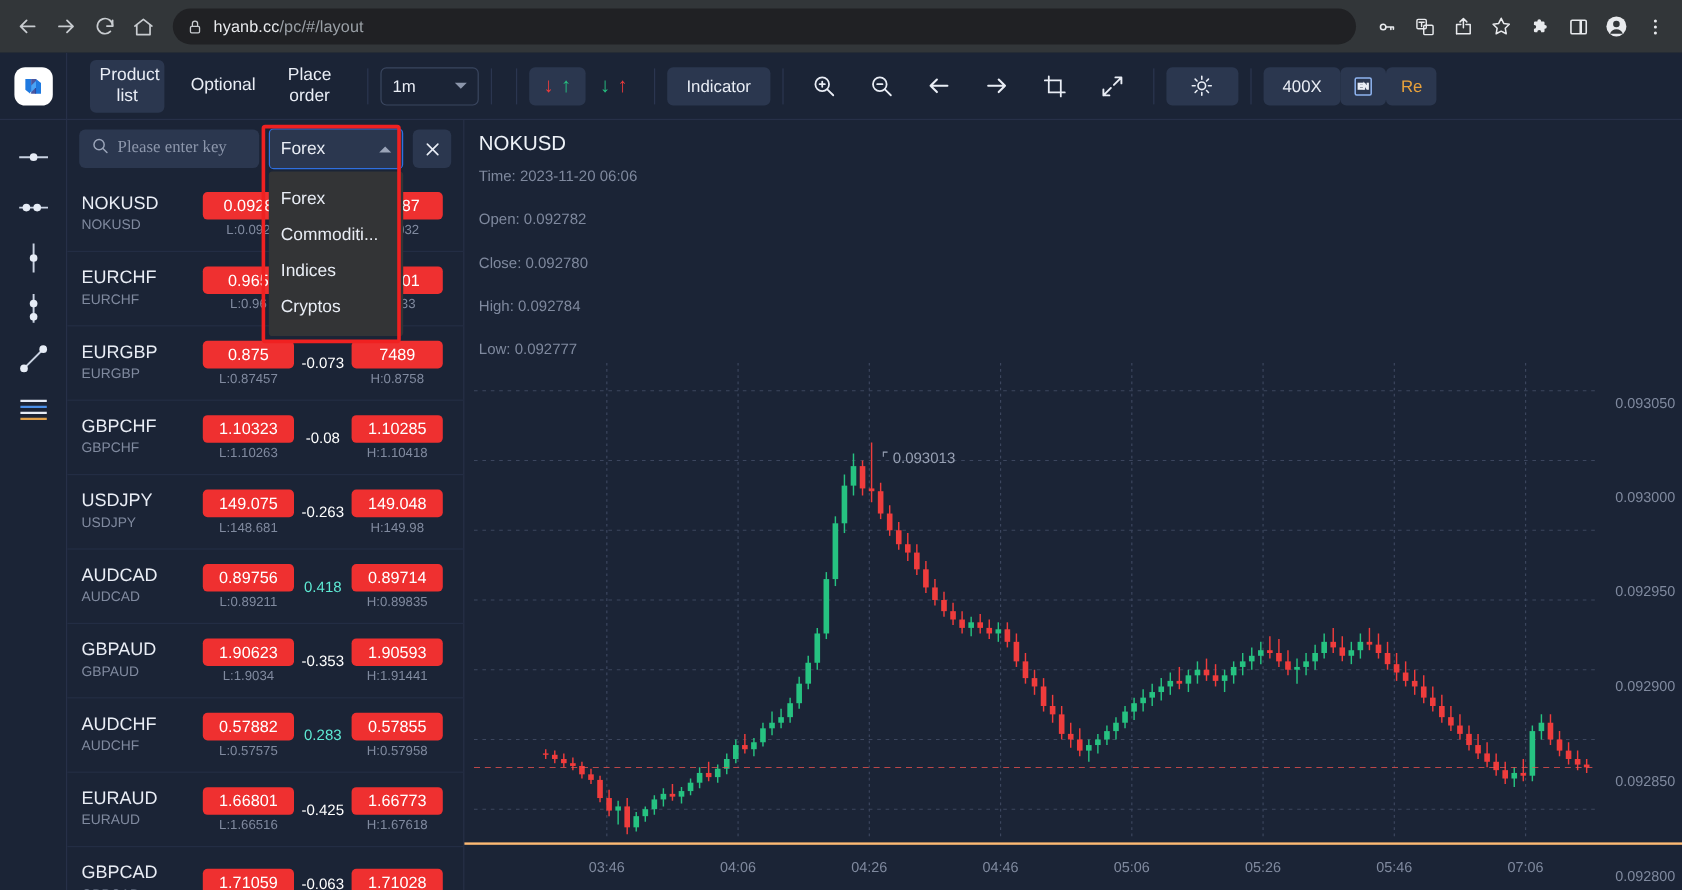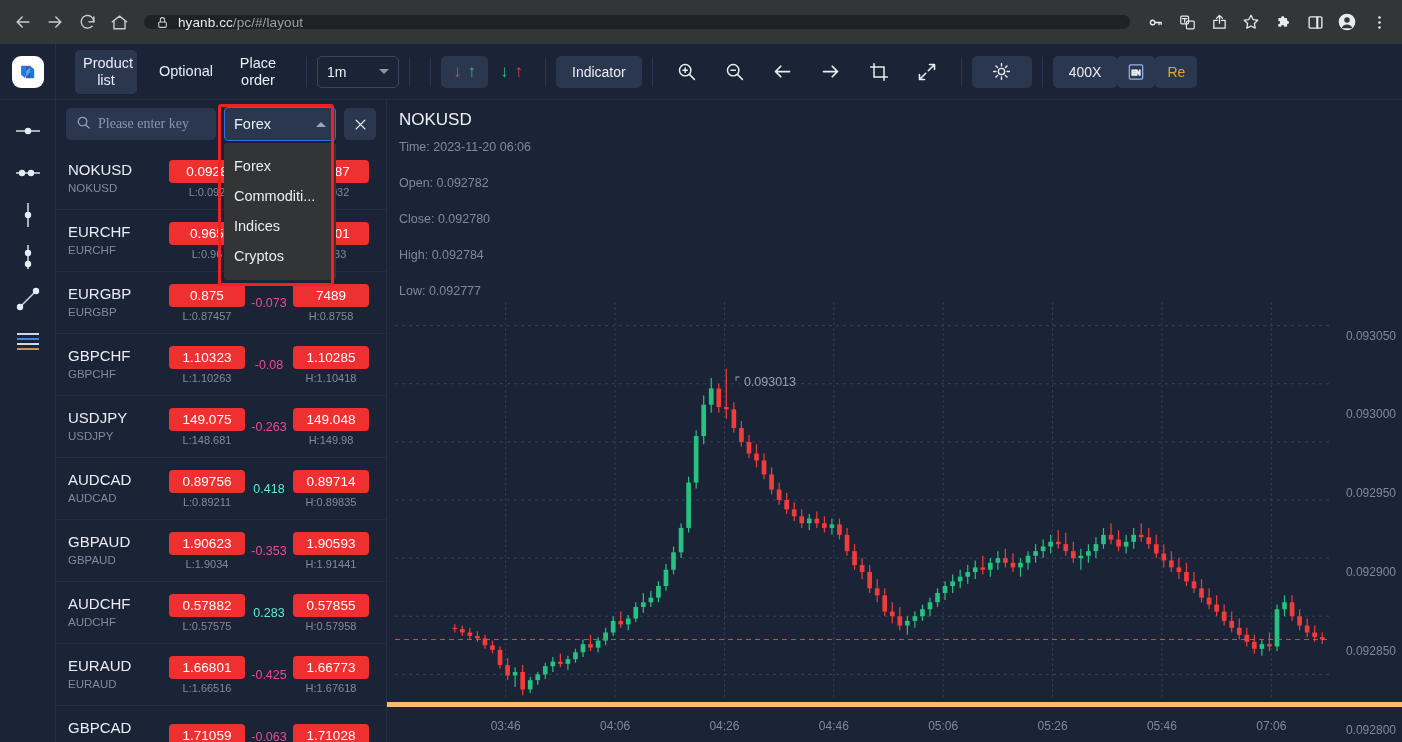--- a/index.html
+++ b/index.html
@@ -21,21 +21,21 @@
   .nav-btn {
     width: 30px; height: 30px;
     display: flex; align-items: center; justify-content: center;
     border-radius: 50%;
     color: #c8ccd0;
     flex: 0 0 auto;
   }
   .nav-btn svg { display: block; }
   .omnibox {
     flex: 1 1 auto;
-    height: 14px;
+    height: 30px;
     background: #202124;
     border-radius: 16px;
     display: flex; align-items: center;
     padding: 0 12px;
     margin: 0 8px;
     gap: 9px;
     min-width: 0;
   }
   .omnibox .lock { color: #c8ccd0; display: flex; align-items: center; }
   .url { font-size: 13.5px; color: #9aa0a6; white-space: nowrap; letter-spacing: .1px; }
@@ -190,38 +190,38 @@
   .sym-name .code { color: #e9edf5; font-size: 15px; line-height: 18px; }
   .sym-name .sub { color: #78melt; }
   .sym-name .sub { color: #808a9f; font-size: 11.5px; line-height: 15px; margin-top: 2px; }
   .bidask { width: 86px; flex: 0 0 86px; text-align: center; }
   .chip {
     display: inline-block; background: #ef3030; color: #fff;
     font-size: 13.5px; border-radius: 4px; padding: 4px 0; width: 76px; text-align: center;
   }
   .lowhigh { color: #808a9f; font-size: 11px; margin-top: 3px; }
   .delta { flex: 1 1 auto; text-align: center; font-size: 12.5px; }
-  .delta.neg { color: #ec4899; }
+  .delta.neg { color: #ffffff; }
   .delta.pos { color: #5eead4; }
 
   
   .chart-pane { flex: 1 1 auto; display: flex; flex-direction: column; min-width: 0; position: relative; }
   .chart-head { padding: 10px 0 0 12px; }
   .chart-title { color: #eef2f8; font-size: 17px; }
   .chart-ohlc { color: #7f899e; font-size: 12.5px; margin-top: 10px; display: flex; gap: 22px; flex-direction: column; }
   .chart-area { flex: 1 1 auto; position: relative; min-height: 0; }
   .chart-svg { position: absolute; inset: 0; width: 100%; height: 100%; }
   .price-axis { position: absolute; right: 0; top: 0; bottom: 0; width: 72px; }
   .axis-lbl { position: absolute; right: 6px; color: #7f899e; font-size: 12px; transform: translateY(-50%); white-space: nowrap; }
   .cur-price {
     position: absolute; right: 4px; transform: translateY(-50%);
     background: #ef3030; color: #fff; font-size: 12.5px;
     padding: 3px 6px; border-radius: 3px; white-space: nowrap;
   }
-  .time-axis { height: 40px; flex: 0 0 40px; position: relative; border-top: 5px solid #fdba74; }
+  .time-axis { height: 40px; flex: 0 0 40px; position: relative; border-top: 2px solid #fdba74; }
   .time-lbl { position: absolute; top: 12px; transform: translateX(-50%); color: #7f899e; font-size: 12px; }
   .mark-lbl { position: absolute; color: #98a1b4; font-size: 12.5px; white-space: nowrap; }
 </style>
 </head>
 <body>
 
 <div class="browser-bar">
   <div class="nav-btn">
     <svg width="20" height="20" viewBox="0 0 24 24" fill="none" stroke="currentColor" stroke-width="1.8" stroke-linecap="round" stroke-linejoin="round">
         <path d="M19 12H5M11 6l-6 6 6 6"></path>

